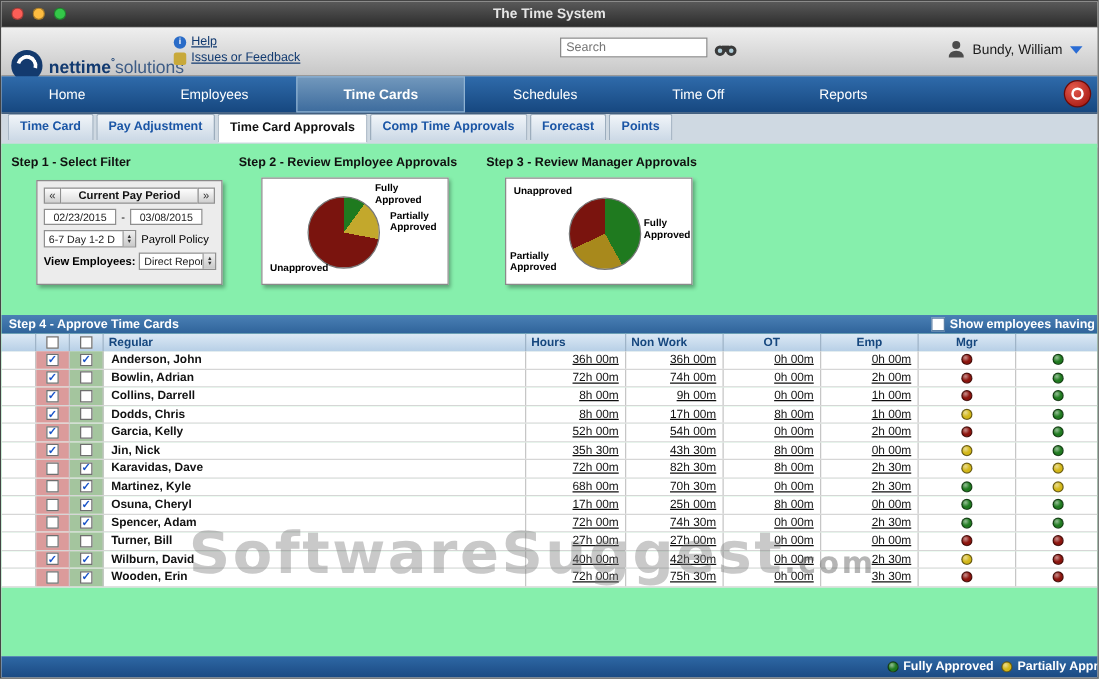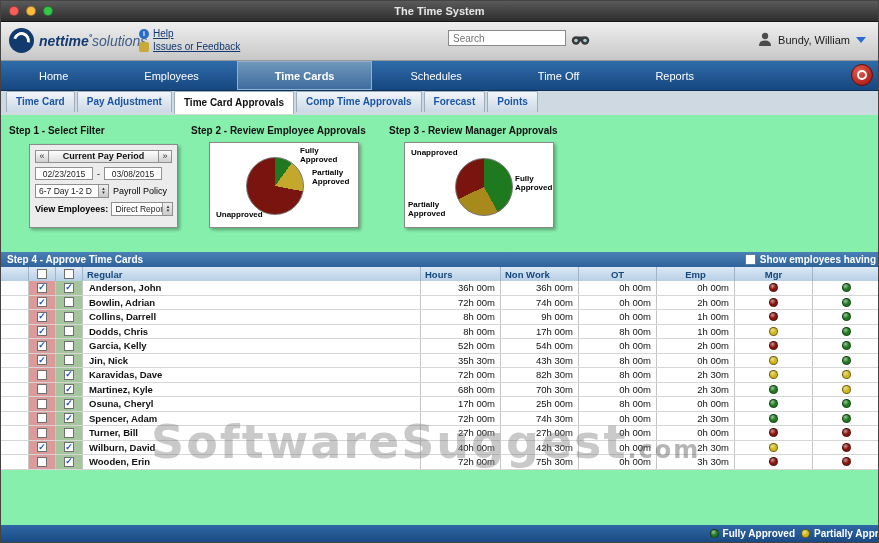--- a/index.html
+++ b/index.html
@@ -6,21 +6,21 @@
   .window{position:relative;width:879px;height:543px;overflow:hidden;background:#f7f7f4;
     font-family:"Liberation Sans",sans-serif;border:1px solid #444;box-sizing:border-box;}
   
   .titlebar{height:20px;background:linear-gradient(#5a5a5a,#2d2d2d);border-bottom:1px solid #151515;
     color:#e6e6e6;font-size:11px;font-weight:bold;text-align:center;line-height:20px;position:relative;}
   .lights{position:absolute;left:8px;top:5px;display:flex;gap:7px;}
   .light{width:10px;height:10px;border-radius:50%;border:1px solid rgba(0,0,0,.35);box-sizing:border-box;}
   .l-red{background:#fc5e57;} .l-yellow{background:#fdbc40;} .l-green{background:#34c749;}
   
   .toolbar{height:38px;background:linear-gradient(#efefef,#c7c7c7);border-bottom:1px solid #989898;position:relative;}
-  .brand{position:absolute;left:8px;top:6px;display:flex;align-items:center;gap:5px;font-style:italic;}
+  .brand{position:absolute;left:8px;top:18px;display:flex;align-items:center;gap:5px;}
   .brand-icon{width:25px;height:25px;border-radius:50%;background:#133a6e;position:relative;flex:0 0 auto;}
   .brand-icon::after{content:"";position:absolute;inset:4px;border:3px solid transparent;
     border-top-color:#fff;border-right-color:#fff;border-radius:50%;transform:rotate(-30deg);}
   .brand-text{font-size:14px;color:#123a70;font-weight:bold;}
   .brand-text .deg{font-size:8px;vertical-align:super;}
   .brand-text .suffix{font-weight:normal;color:#3d5c86;}
   .help-block{position:absolute;left:138px;top:5px;font-size:10px;color:#123a70;line-height:13px;}
   .help-row{display:flex;align-items:center;gap:4px;}
   .mini-ic{width:10px;height:10px;border-radius:50%;background:#2a6cc8;color:#fff;font-size:7px;line-height:10px;
     text-align:center;font-weight:bold;flex:0 0 auto;}
@@ -101,21 +101,21 @@
   .hc{border-right:1px solid #9fb4c8;display:flex;align-items:center;height:100%;box-sizing:border-box;
     overflow:hidden;padding:0 4px;}
   .hc.cen{justify-content:center;padding:0;}
   .hc.ital{font-style:italic;}
   .tbody{position:absolute;left:0;right:0;top:166px;}
   .trow{height:14.5px;background:#fff;border-bottom:1px solid #d6d6d6;font-size:9.5px;box-sizing:border-box;}
   .c{border-right:1px solid #c6c6c6;height:100%;display:flex;align-items:center;overflow:hidden;box-sizing:border-box;}
   .c.sel1{background:#db9b9b;justify-content:center;}
   .c.sel2{background:#a4c59e;justify-content:center;}
   .c.namec{padding-left:6px;font-weight:bold;color:#111;}
-  .c.num{justify-content:flex-end;padding-right:5px;color:#111;}
+  .c.num{justify-content:flex-end;padding-right:5px;color:#111;text-decoration:underline;}
   .c.dotc{justify-content:center;}
   .cb{width:10px;height:10px;background:#fff;border:1px solid #6f6f6f;box-sizing:border-box;
     display:flex;align-items:center;justify-content:center;font-size:9px;font-weight:bold;color:#1953c8;
     line-height:9px;cursor:pointer;}
   .cb.checked::after{content:"✓";}
   .dot{width:9px;height:9px;border-radius:50%;border:1px solid rgba(0,0,0,.5);box-sizing:border-box;}
   
   .watermark{position:absolute;left:150px;top:300px;font-size:46px;font-weight:bold;letter-spacing:2px;
     color:rgba(120,120,120,.4);pointer-events:none;white-space:nowrap;font-family:"DejaVu Sans",sans-serif;}
   .watermark .wm-suffix{font-size:24px;color:rgba(90,90,90,.45);}

